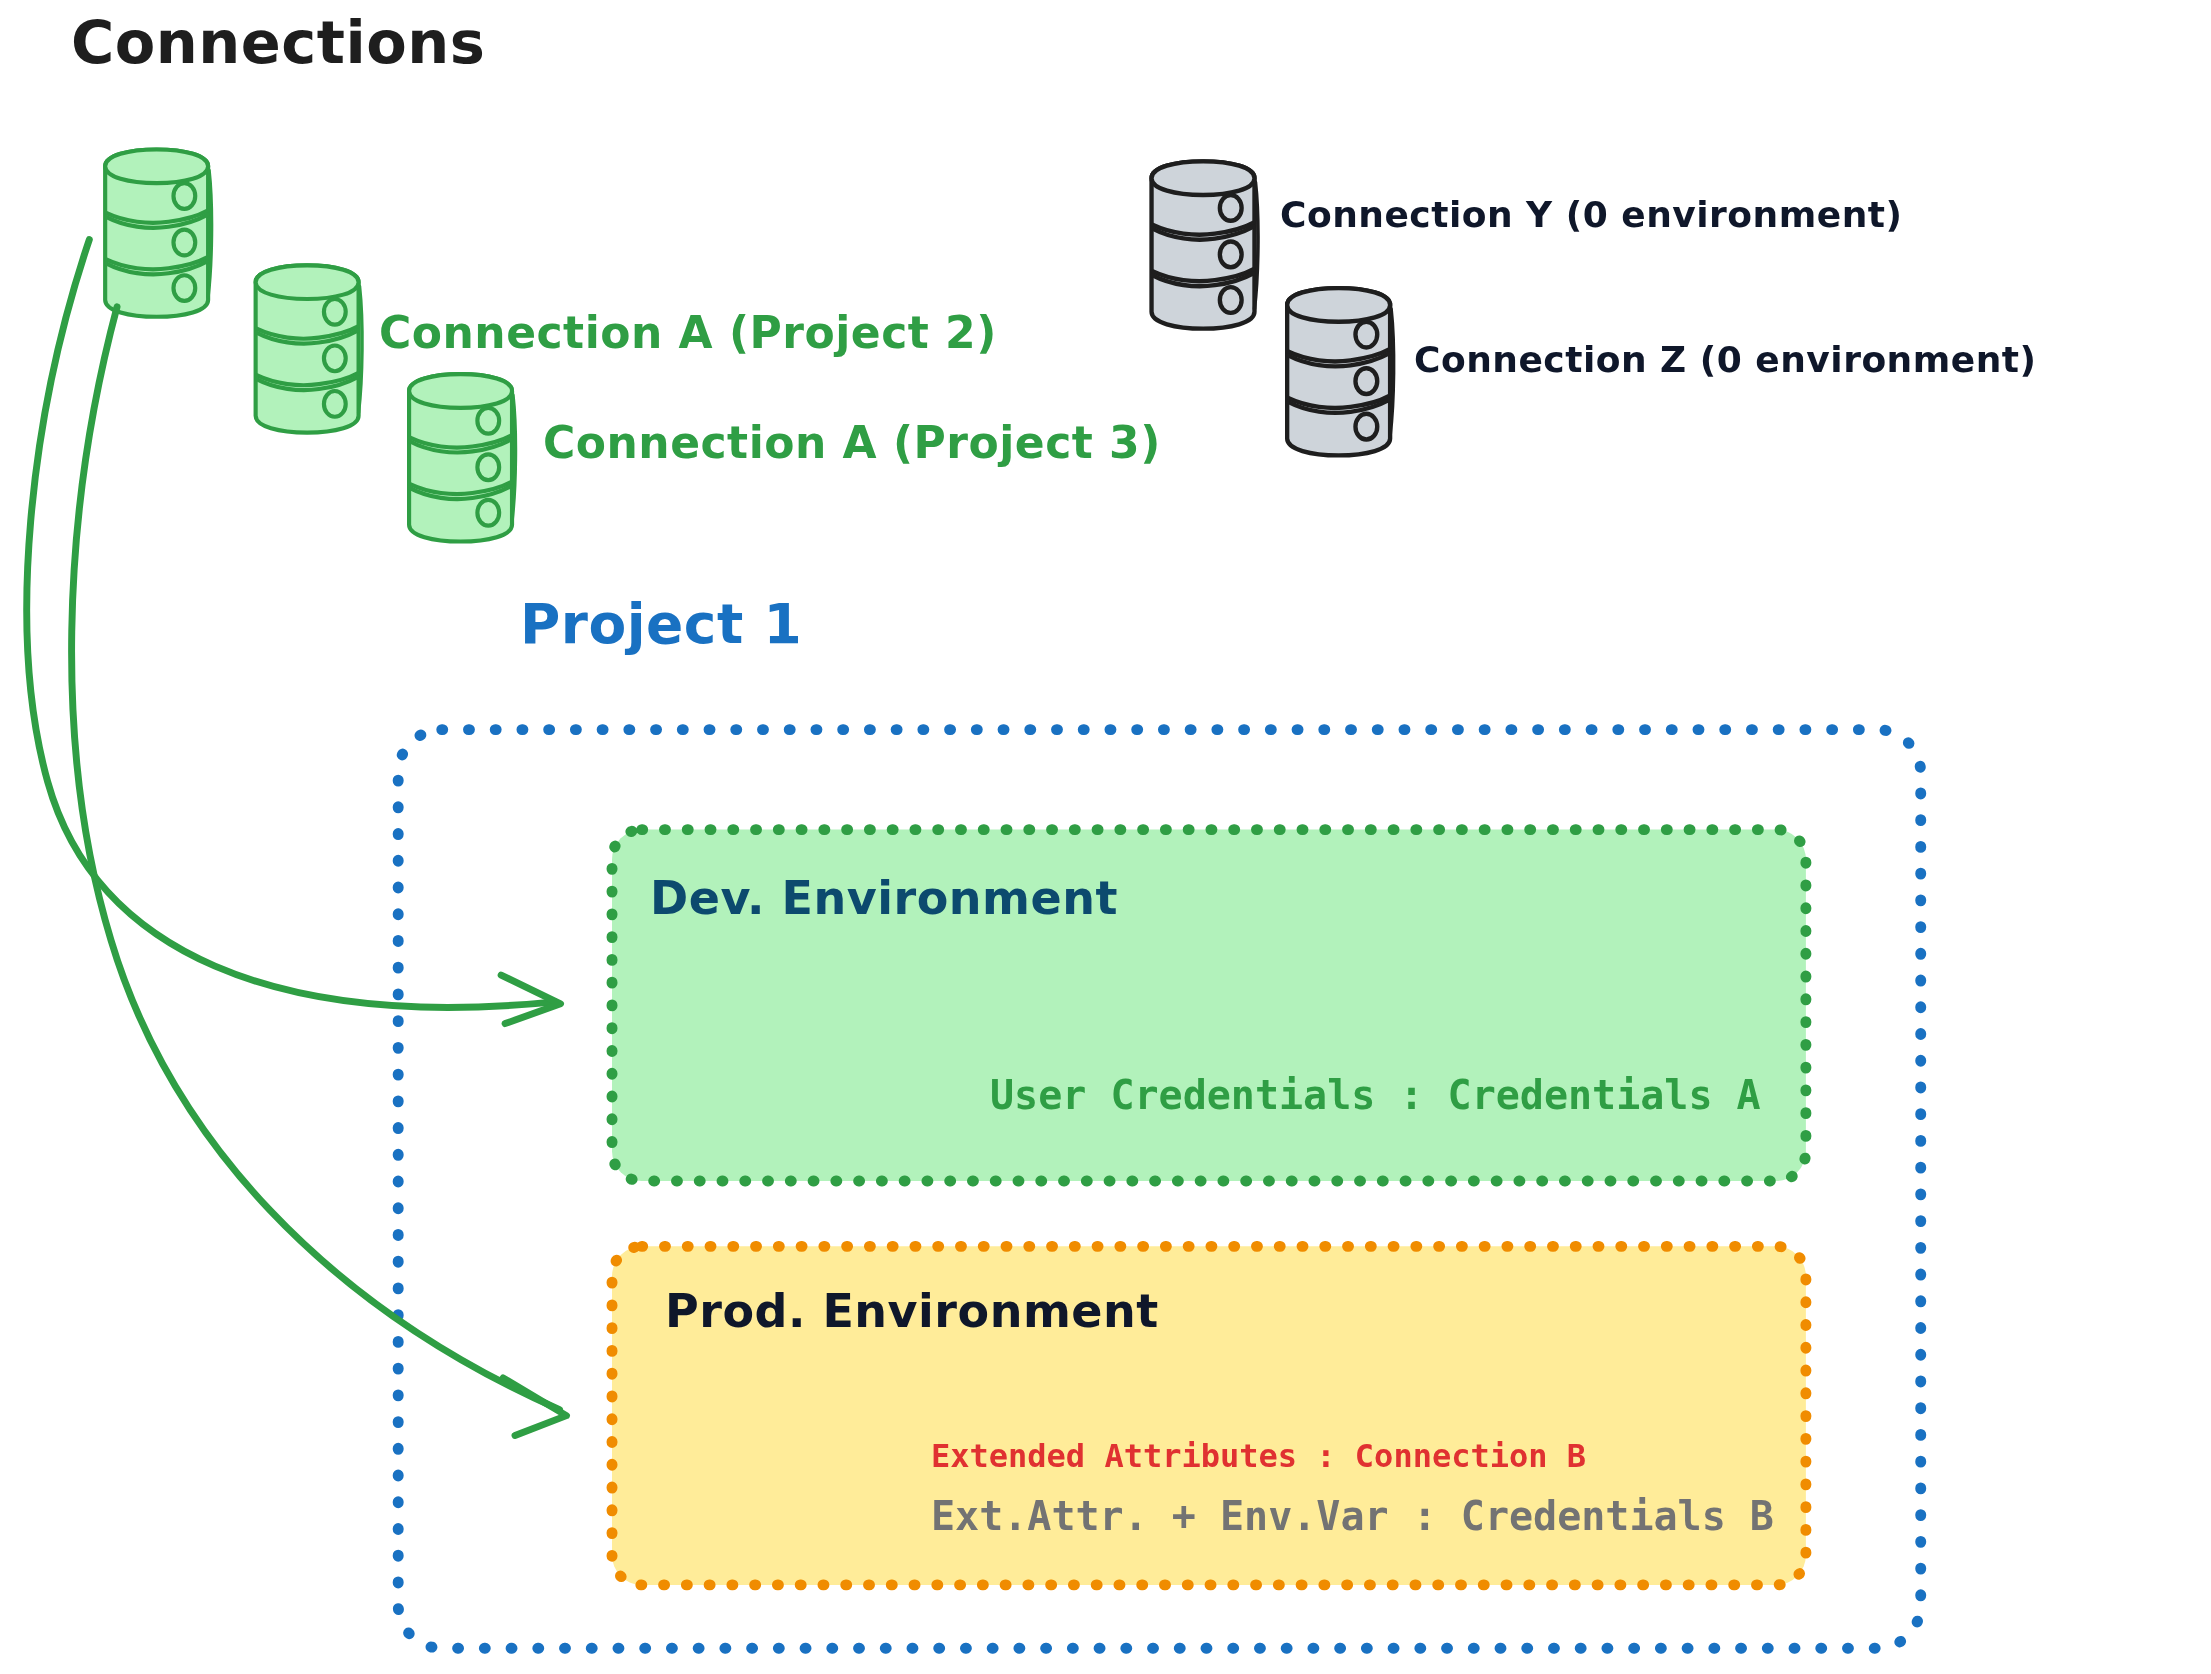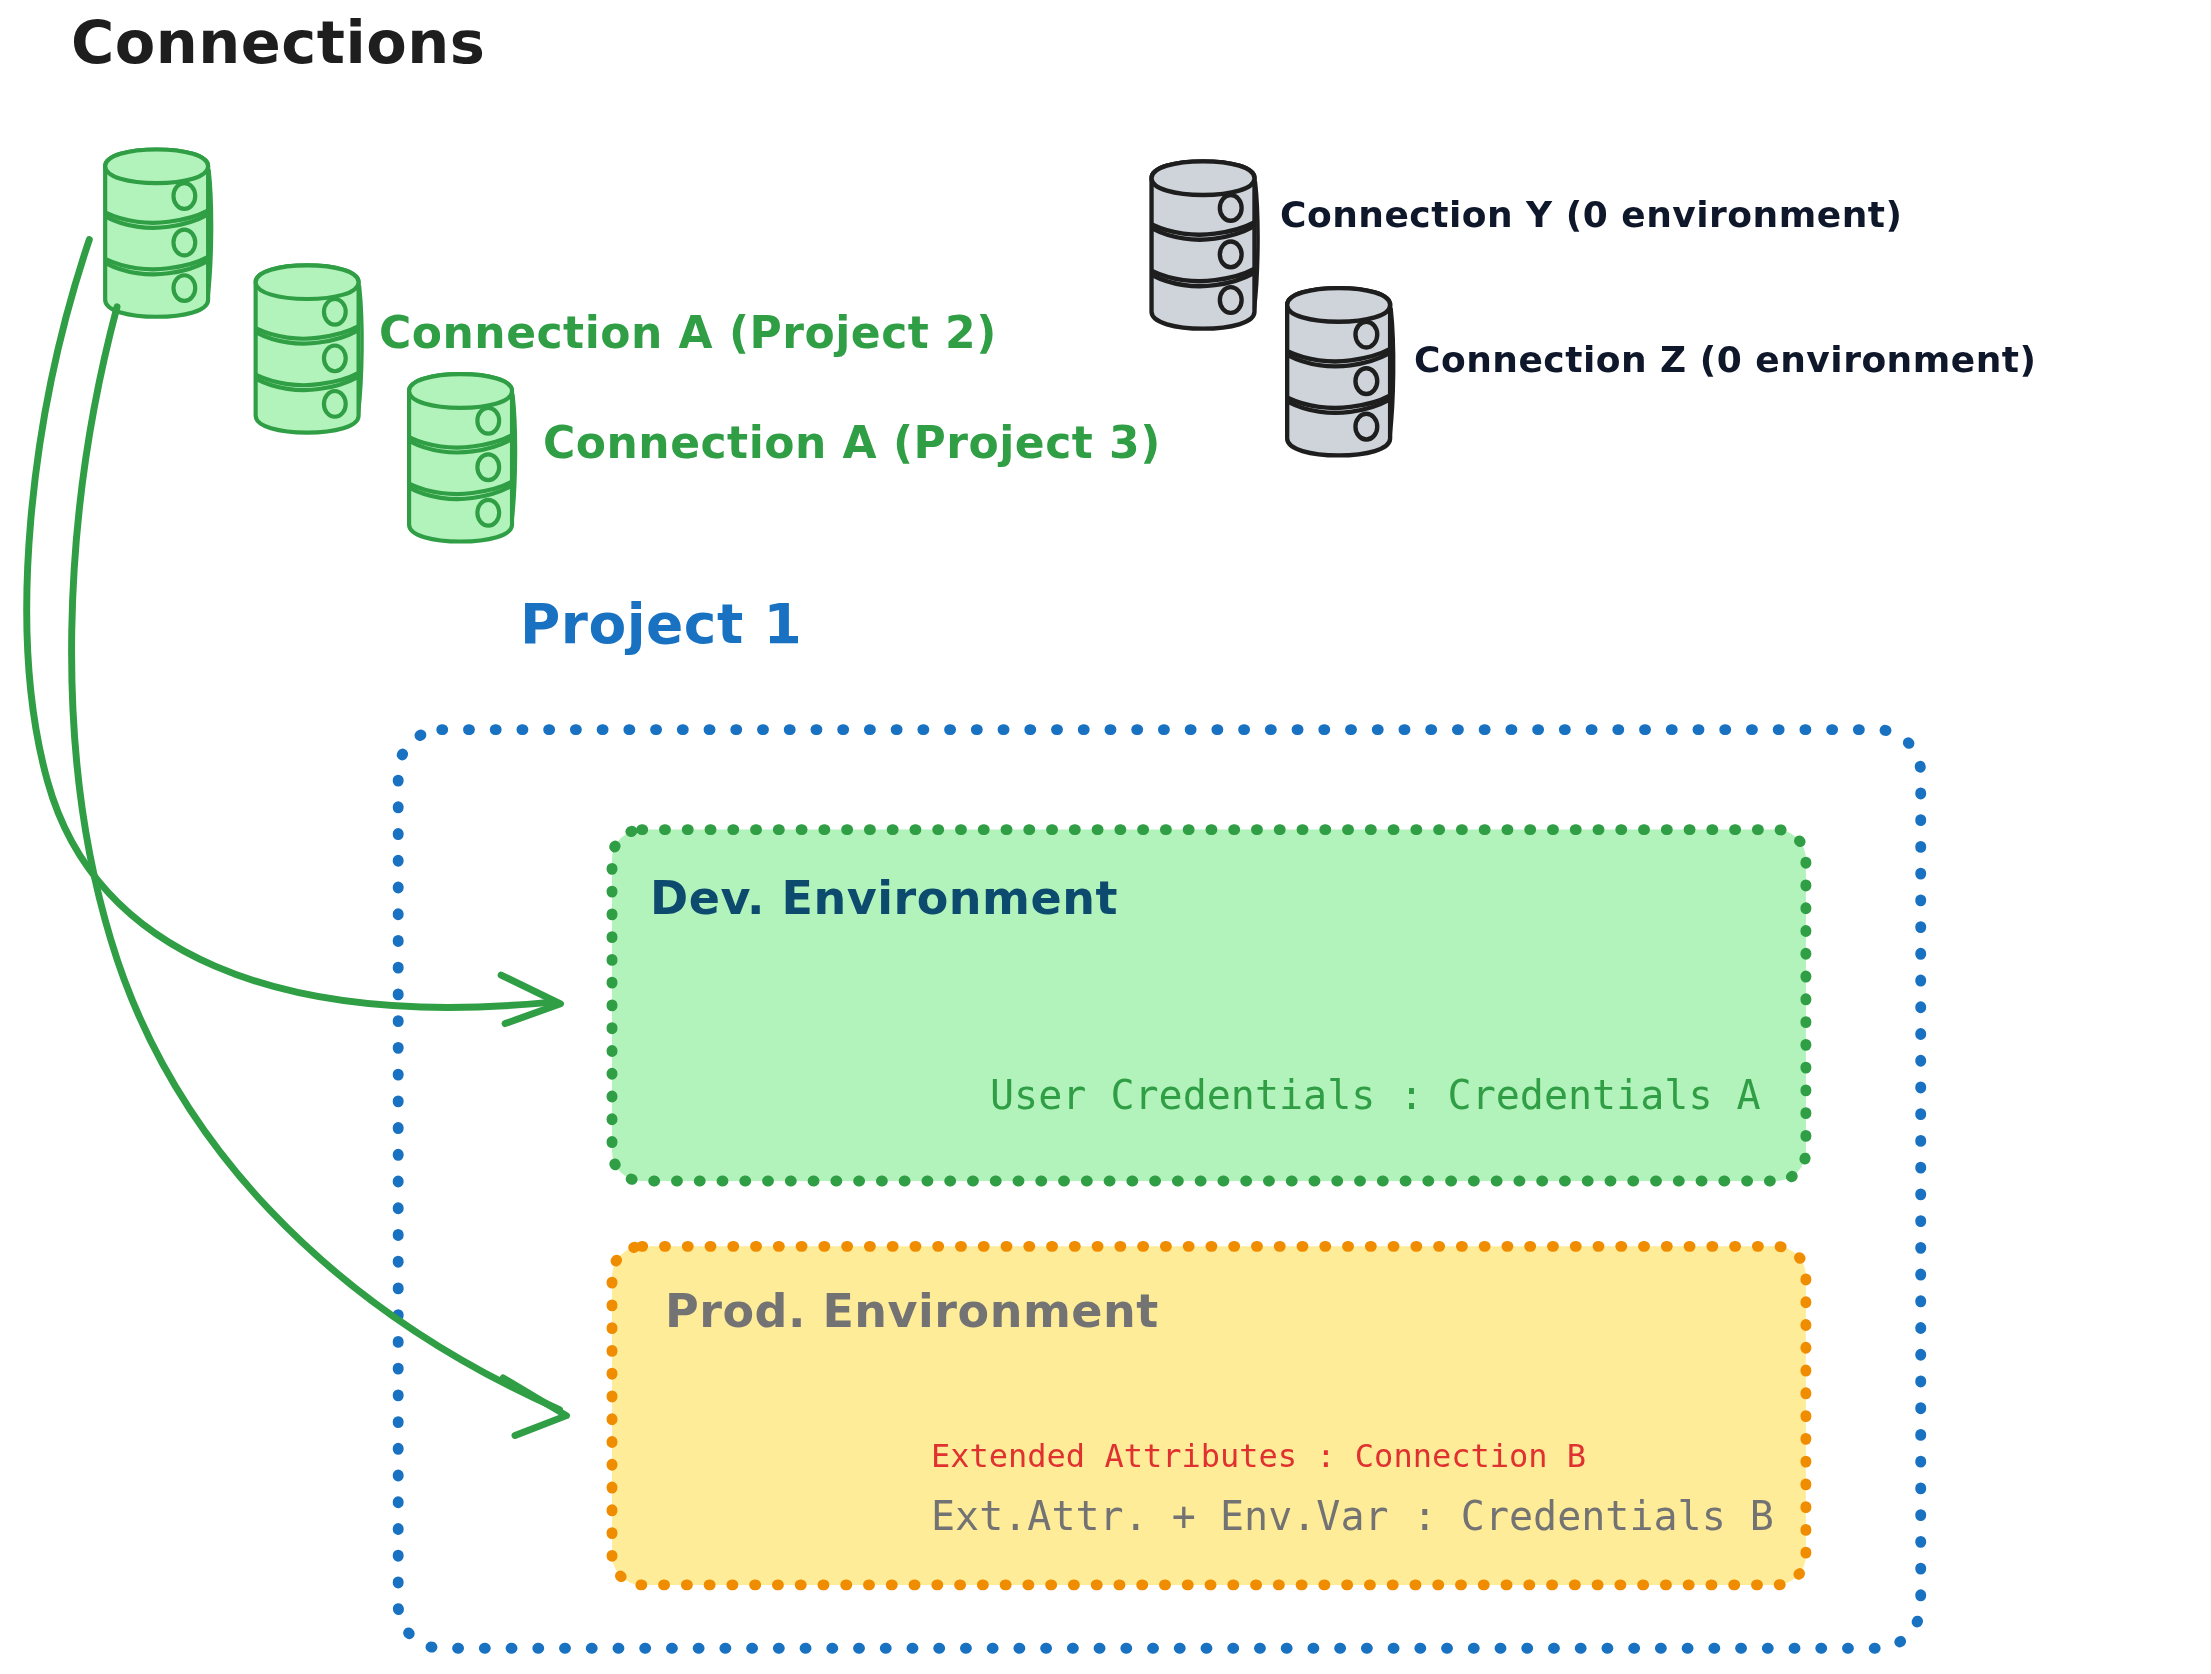--- a/index.html
+++ b/index.html
@@ -31,21 +31,21 @@
     white-space: pre;
     line-height: 1.18;
   }
   .hand {
     font-family: "DejaVu Sans", sans-serif;
     font-weight: 700;
     letter-spacing: 0.5px;
   }
   .mono {
     font-family: "DejaVu Sans Mono", monospace;
-    font-weight: 400;
+    font-weight: 700;
     letter-spacing: 0px;
   }
 
   
   #heading-connections {
     left: 71px;
     top: 8px;
     font-size: 59px;
     color: #1e1e1e;
   }
@@ -74,21 +74,21 @@
   #dev-env-title {
     left: 650px;
     top: 871px;
     font-size: 46px;
     color: #0c4a6e;
   }
   #prod-env-title {
     left: 665px;
     top: 1284px;
     font-size: 46px;
-    color: #737373;
+    color: #0f172a;
   }
 
   
   #dev-cred-line {
     left: 990px;
     top: 1072px;
     font-size: 40px;
     color: #2f9e44;
   }
   #prod-line-1 {

